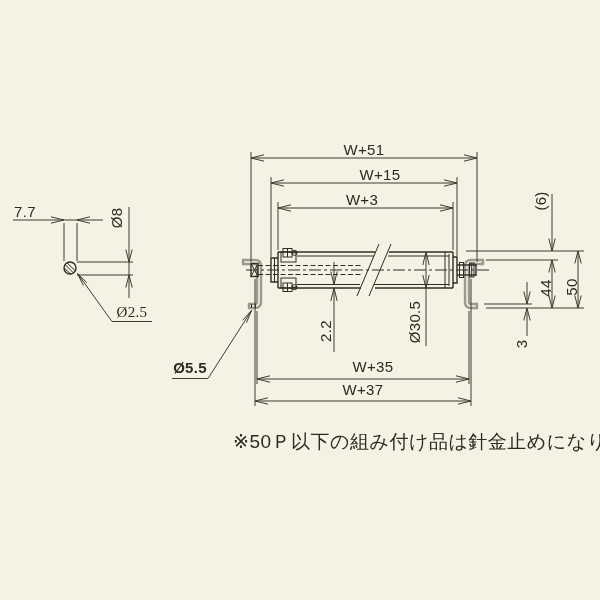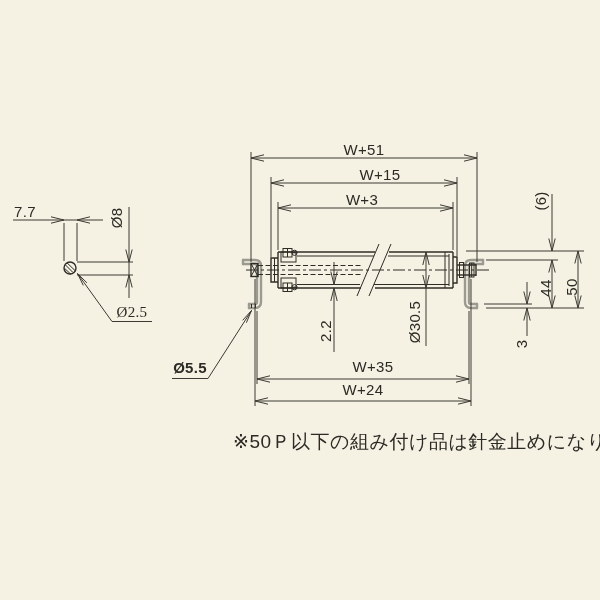--- a/index.html
+++ b/index.html
@@ -224,21 +224,21 @@
 
 <span class="lbl" style="left:25px;top:211px;">7.7</span>
 <span class="lbl rot" style="left:116px;top:218px;">Ø8</span>
 <span class="lbl" style="left:132px;top:312px;font-family:Liberation Serif, serif;">Ø2.5</span>
 
 <span class="lbl" style="left:364px;top:149px;text-align:center;">W+51</span>
 <span class="lbl" style="left:380px;top:174px;">W+15</span>
 <span class="lbl" style="left:362px;top:199px;">W+3</span>
 
 <span class="lbl" style="left:361px;top:366px;margin-left:12px;">W+35</span>
-<span class="lbl" style="left:363px;top:389px;">W+24</span>
+<span class="lbl" style="left:363px;top:389px;">W+37</span>
 
 <span class="lbl rot" style="left:325px;top:331px;">2.2</span>
 <span class="lbl rot" style="left:414px;top:322px;">Ø30.5</span>
 <span class="lbl" style="left:190px;top:367px;font-weight:bold;">Ø5.5</span>
 
 <span class="lbl rot" style="left:540px;top:201px;">(6)</span>
 <span class="lbl rot" style="left:545px;top:288px;">44</span>
 <span class="lbl rot" style="left:571px;top:287px;">50</span>
 <span class="lbl rot" style="left:521px;top:344px;">3</span>
 

